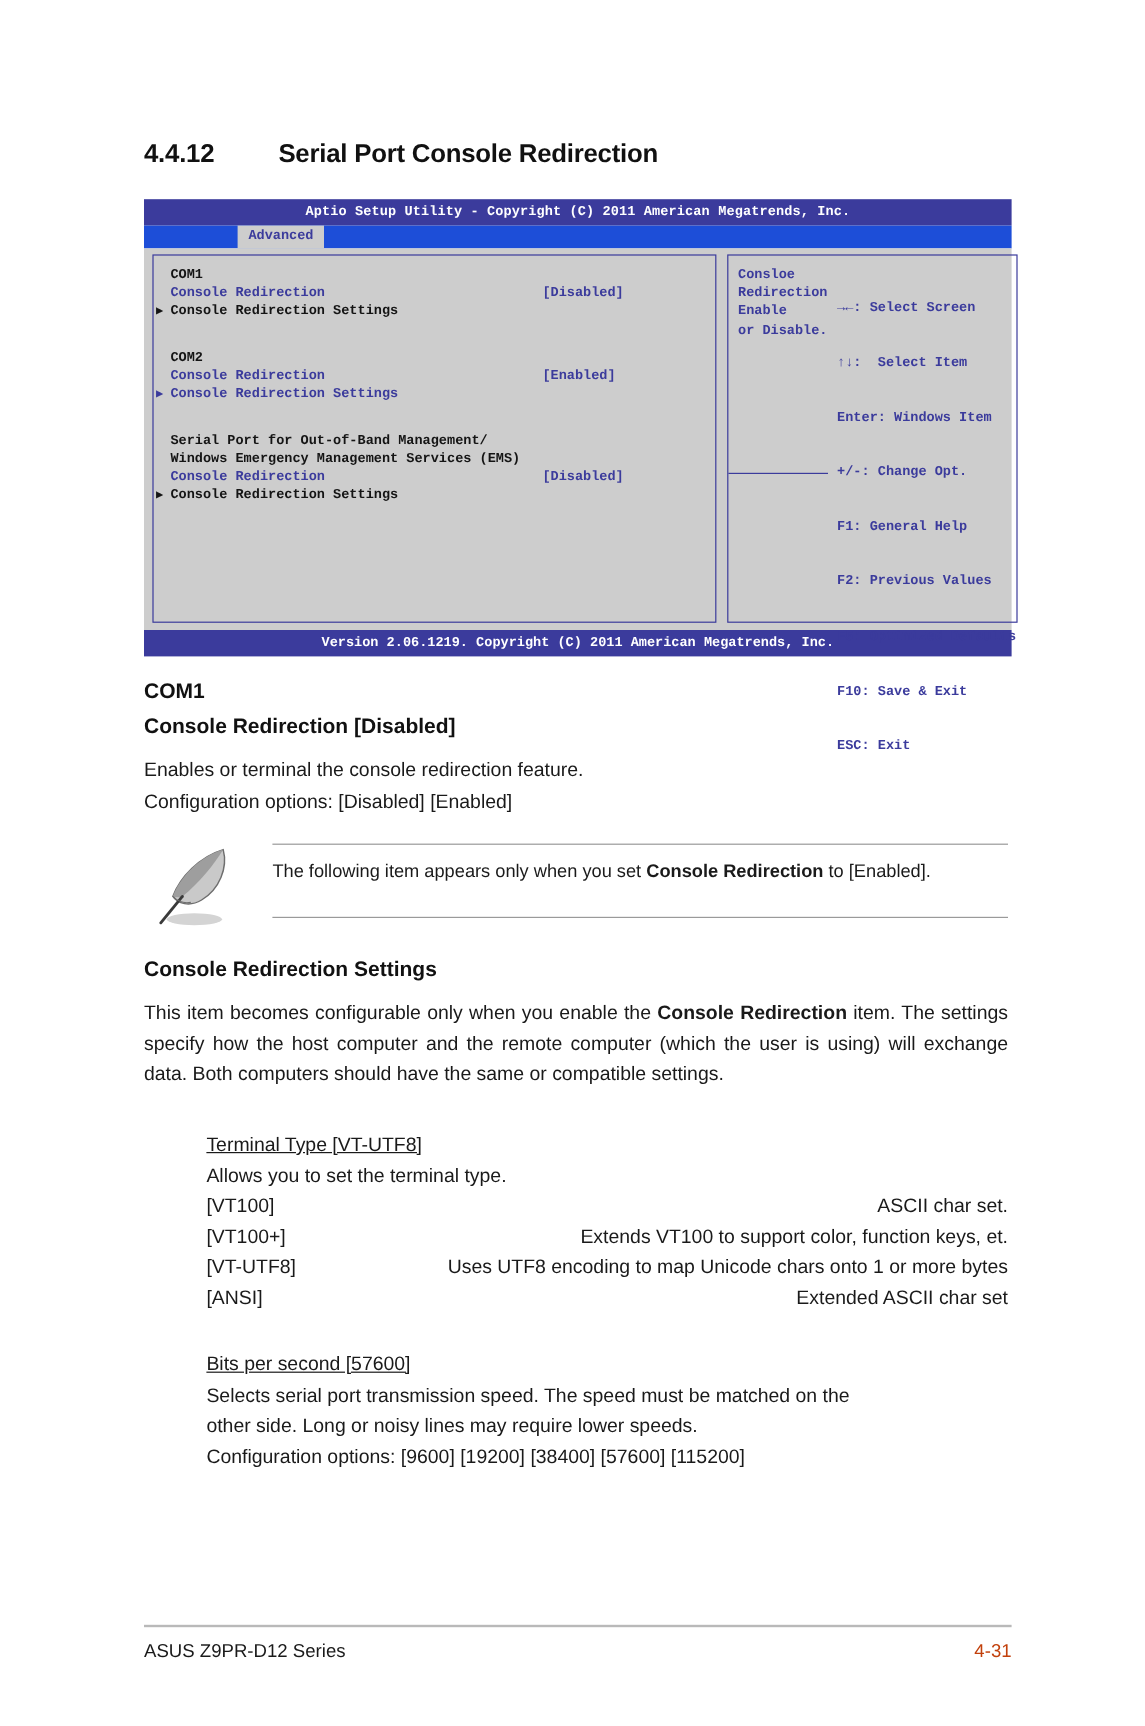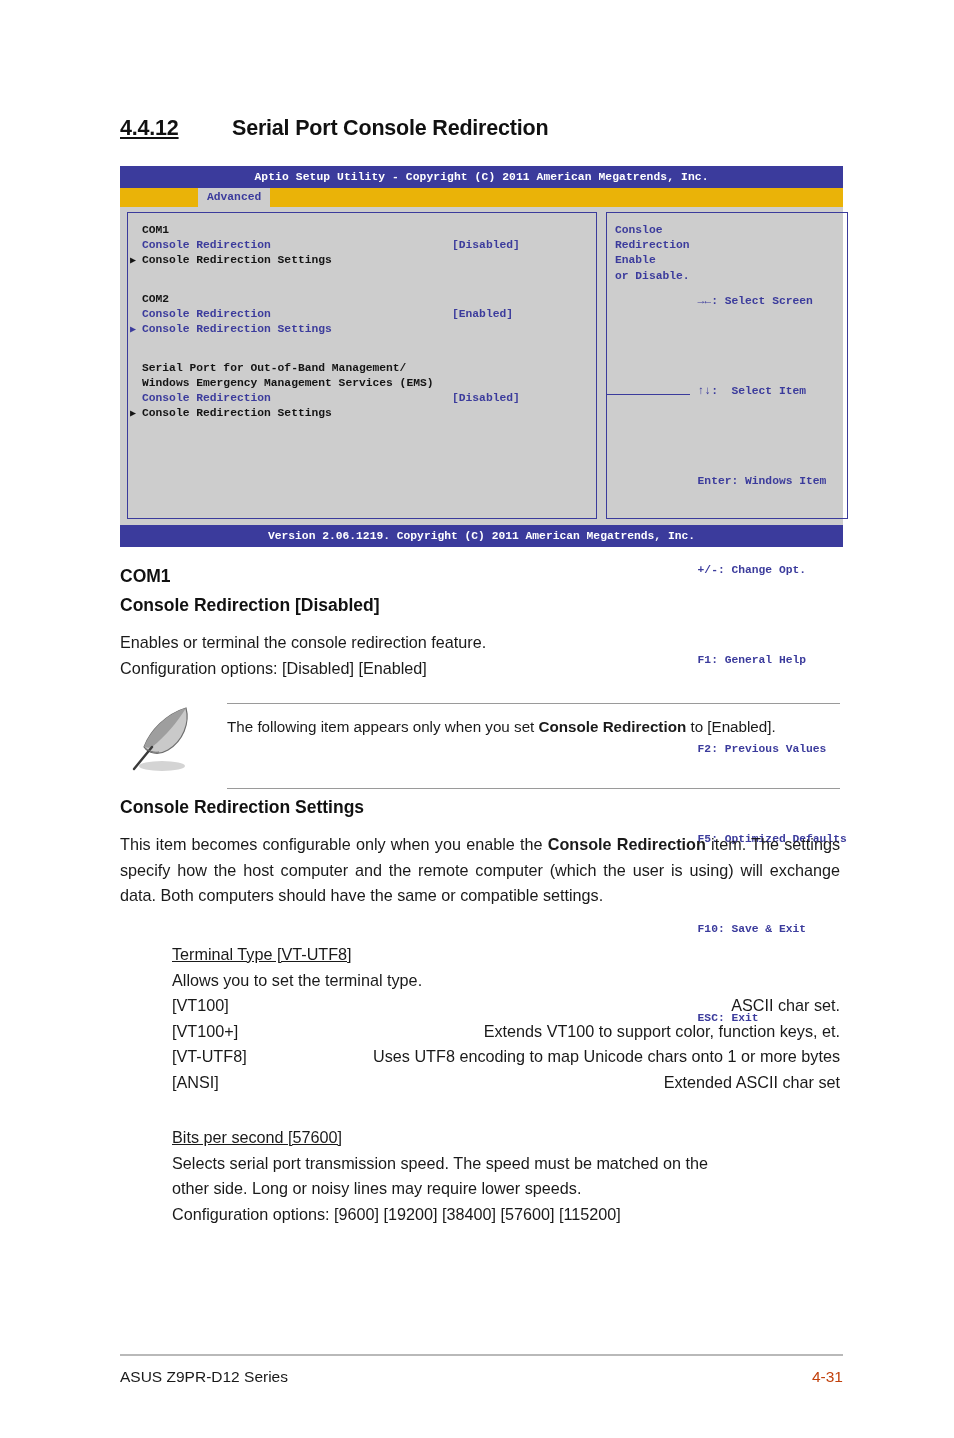--- a/index.html
+++ b/index.html
@@ -22,21 +22,21 @@
     left: 120px;
     top: 116px;
     width: 720px;
     display: flex;
     align-items: baseline;
     font-weight: bold;
     font-size: 21.5px;
     letter-spacing: -0.2px;
     color: #111;
   }
-  .section-num { width: 112px; flex: 0 0 112px; text-decoration: underline; }
+  .section-num { width: 112px; flex: 0 0 112px; }
   .section-title { }
 
   
   .bios {
     position: absolute;
     left: 120px;
     top: 166px;
     width: 723px;
     font-family: "Liberation Mono", "DejaVu Sans Mono", monospace;
     font-size: 11.3px;
@@ -46,21 +46,21 @@
   .bios-titlebar {
     background: #3b3b9c;
     color: #ffffff;
     height: 22px;
     line-height: 22px;
     text-align: center;
     white-space: pre;
     letter-spacing: 0.1px;
   }
   .bios-tabbar {
-    background: #eab308;
+    background: #1d4ed8;
     height: 19px;
     padding-left: 78px;
     box-sizing: border-box;
   }
   .bios-tab {
     display: inline-block;
     background: #cdcdcd;
     color: #3b3b9c;
     padding: 1px 9px 2px 9px;
     line-height: 16px;
@@ -92,21 +92,21 @@
   .bios-help {
     padding: 10px 0 0 8px;
     height: 182px;
     box-sizing: border-box;
     border-bottom: 1px solid #3b3b9c;
   }
   .bios-keys {
     padding: 7px 0 0 8px;
     white-space: pre;
   }
-  .bios-keys div { white-space: pre; margin-top: 44px; }
+  .bios-keys div { white-space: pre; }
 
   .bios-footer {
     background: #3b3b9c;
     color: #ffffff;
     height: 22px;
     line-height: 22px;
     text-align: center;
     white-space: pre;
   }
 
@@ -165,21 +165,21 @@
   }
   .note-body {
     position: absolute;
     left: 107px;
     top: 0;
     width: 613px;
     border-top: 1px solid #9a9a9a;
     border-bottom: 1px solid #9a9a9a;
     padding: 11px 0 24px 0;
     box-sizing: border-box;
-    height: 86px;
+    height: 62px;
   }
   .note-text {
     font-size: 15.2px;
     line-height: 23px;
     color: #1a1a1a;
   }
   .note-text b { font-weight: bold; }
 
   .justify {
     text-align: justify;

